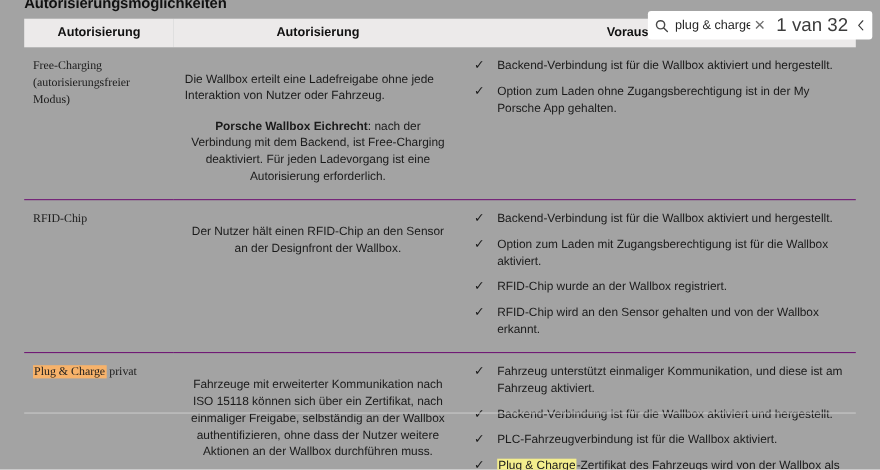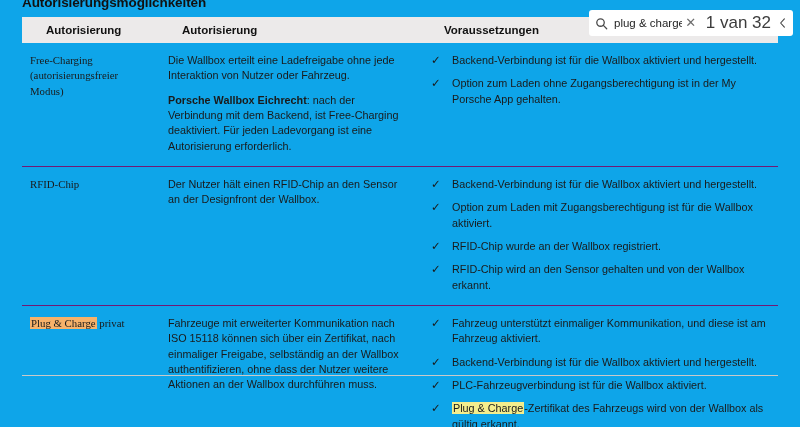--- a/index.html
+++ b/index.html
@@ -78,21 +78,21 @@
     cursor: pointer;
   }
 
   
   .page {
     position: absolute;
     left: 0;
     top: 0;
     width: 800px;
     height: 427px;
-    background: #0ea5e9;
+    background: #a3a3a3;
   }
   .doc-heading {
     position: absolute;
     left: 22px;
     top: -5px;
     font-size: 13.5px;
     font-weight: bold;
     color: #111;
     letter-spacing: -0.1px;
     white-space: nowrap;
@@ -100,26 +100,26 @@
 
   table.matrix {
     position: absolute;
     left: 22px;
     top: 17px;
     width: 756px;
     border-collapse: collapse;
     table-layout: fixed;
   }
   table.matrix th {
-    text-align: left;
+    text-align: center;
     font-size: 11.5px;
     font-weight: bold;
     color: #111;
     background: #eceaea;
-    padding: 7px 8px 7px 24px;
+    padding: 7px 8px 7px 8px;
     border: none;
     vertical-align: middle;
   }
   table.matrix td {
     font-size: 10.8px;
     line-height: 1.42;
     color: #1a1a1a;
     vertical-align: top;
     padding: 10px 10px 12px 8px;
     border-top: 1px solid #701a75;
@@ -128,22 +128,22 @@
     border-top: none;
   }
   .col-a { width: 136px; }
   .col-b { width: 262px; }
   .col-c { width: 358px; }
 
   .cell-a { padding-left: 8px !important; font-family: Liberation Serif, serif; }
   .cell-b { padding-left: 10px !important; }
   .cell-c { padding-left: 10px !important; }
 
-  .para { margin: 0 0 9px 0; }
-  .para:last-child { margin-bottom: 0; }
+  .para { margin: 12px 0 9px 0; }
+  .para:last-child { margin-bottom: 0; text-align: center; }
   .bold { font-weight: bold; }
 
   ul.checks {
     list-style: none;
     margin: 0;
     padding: 0;
   }
   ul.checks li {
     position: relative;
     padding-left: 22px;

